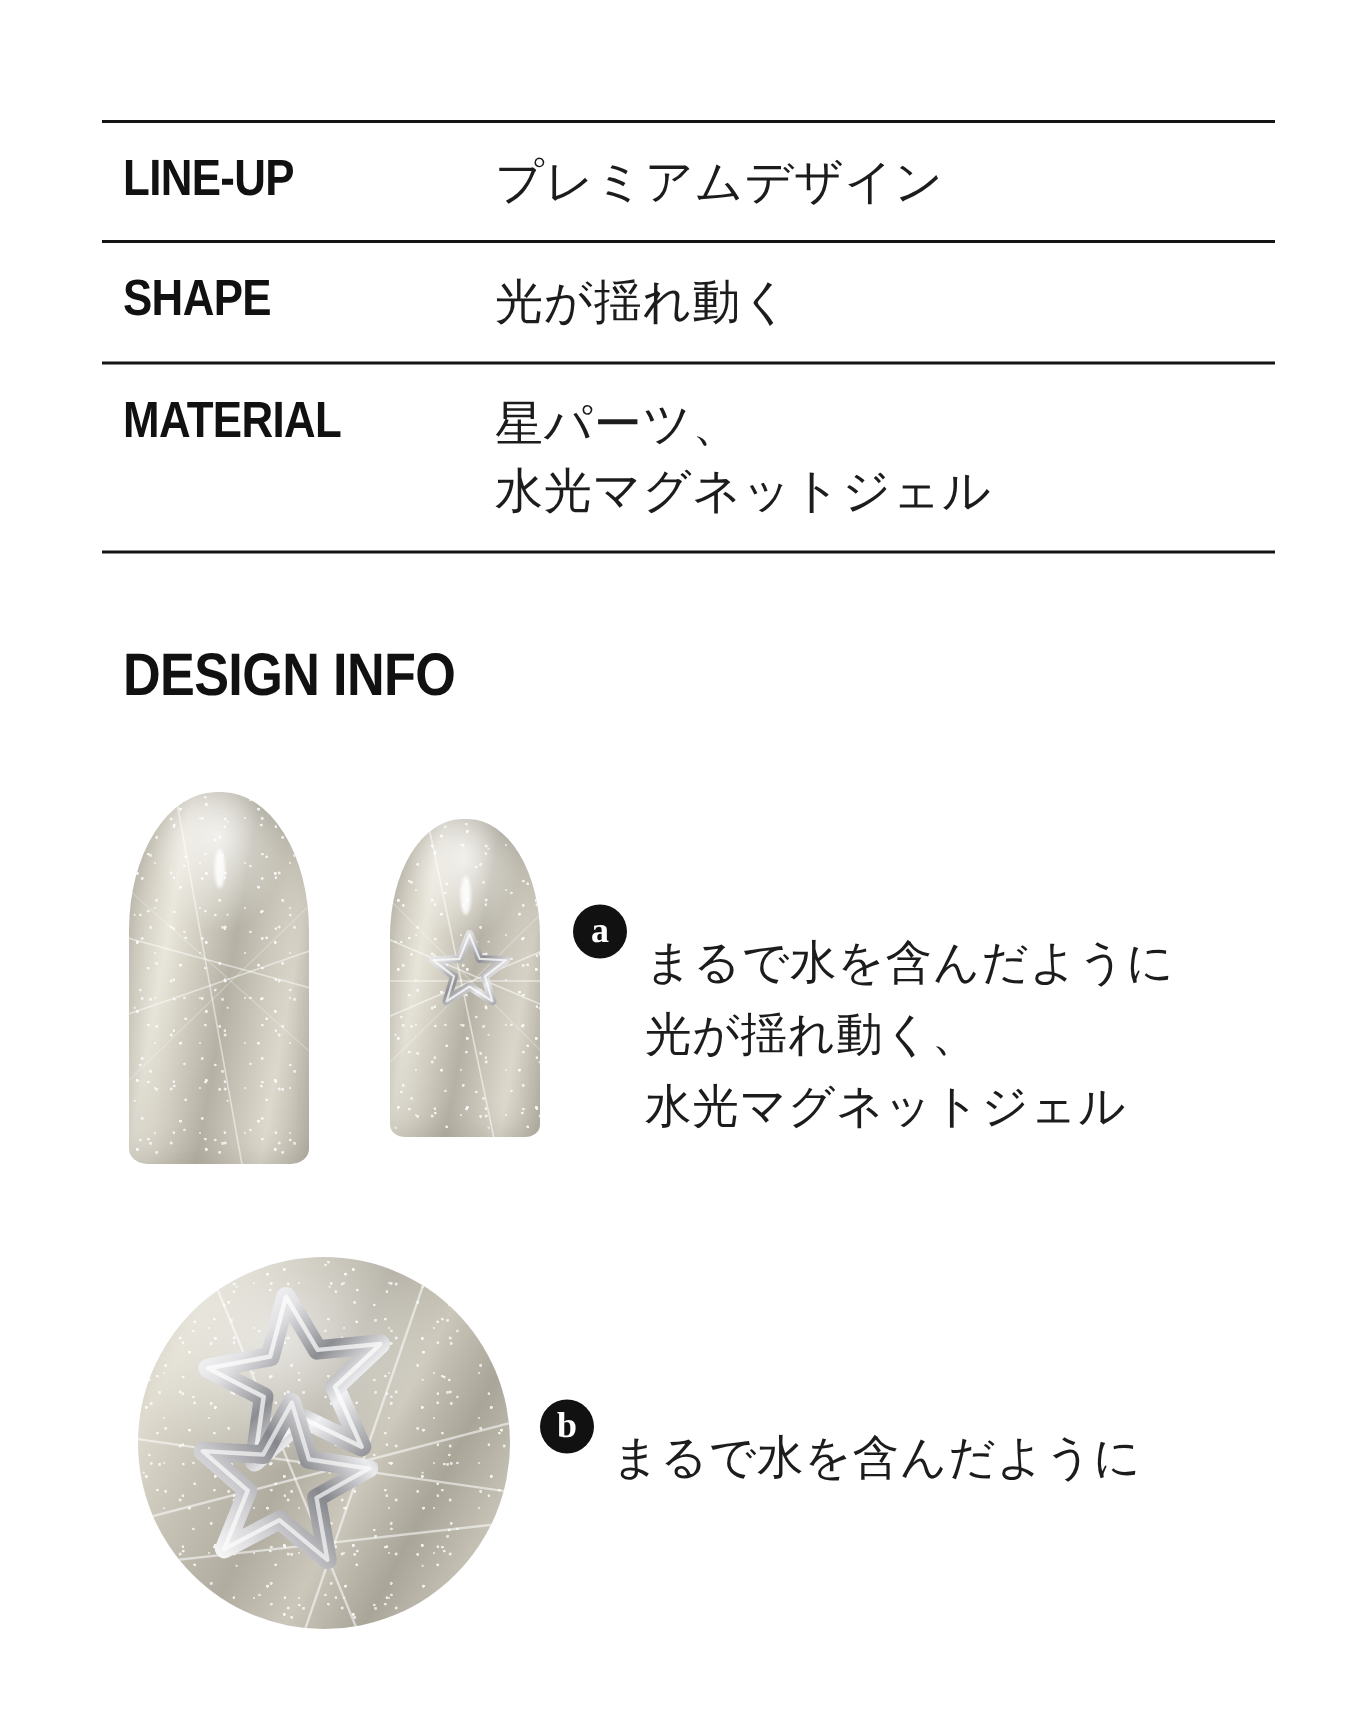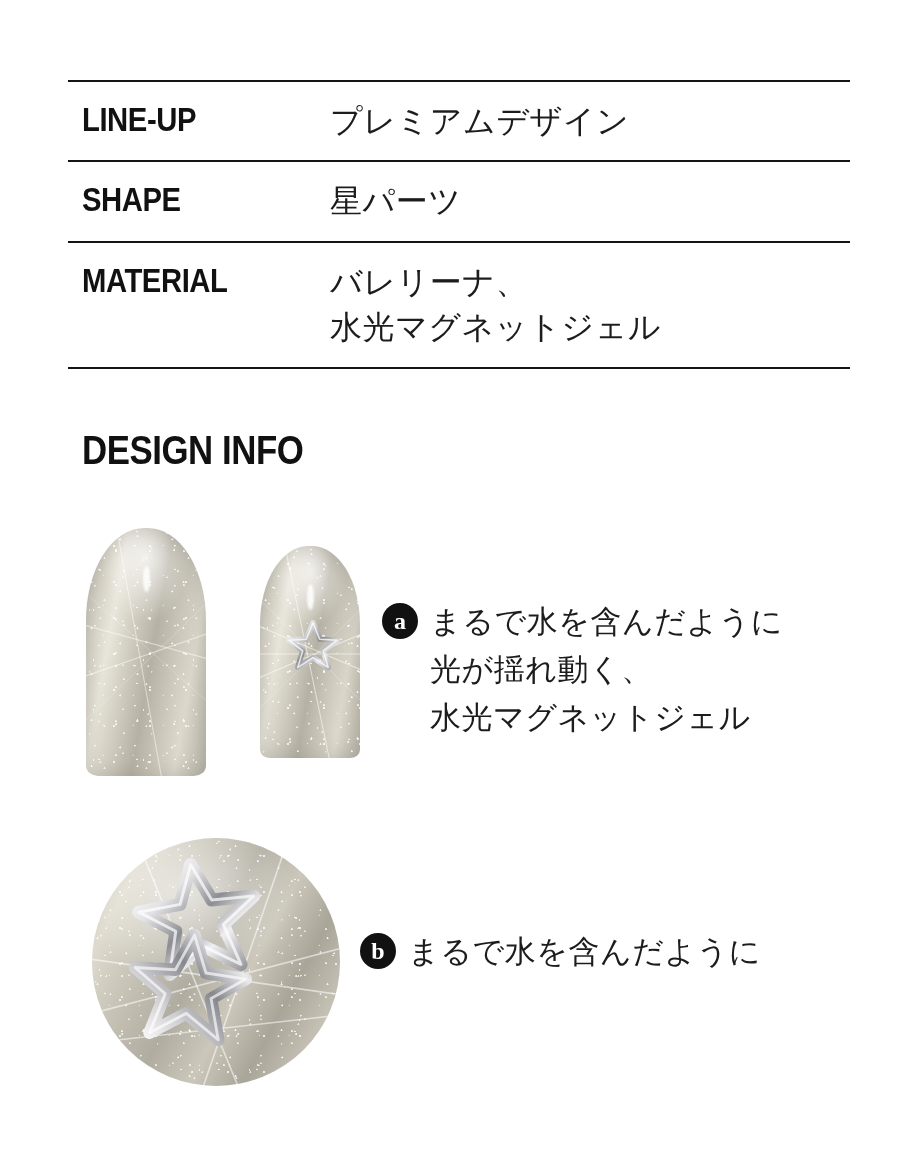--- a/index.html
+++ b/index.html
@@ -210,20 +210,21 @@
     margin-top: 5px;
     margin-right: 12px;
     font-family: "Liberation Serif", serif;
   }
   .note-text {
     font-size: 31px;
     line-height: 1.55;
     color: #1c1c1c;
     letter-spacing: 0.5px;
     white-space: nowrap;
+    margin-top: 20px;
   }
   .note-text .line { display: block; }
   .note-b .note-text .line + .line { text-indent: 14px; }
   .note-a .note-text .line + .line { text-indent: 0px; }
 </style>
 </head>
 <body>
 
 <div class="page">
 
@@ -232,28 +233,28 @@
     <div class="spec-row">
       <div class="spec-label">LINE-UP</div>
       <div class="spec-value">
         <span class="line">プレミアムデザイン</span>
       </div>
     </div>
 
     <div class="spec-row">
       <div class="spec-label">SHAPE</div>
       <div class="spec-value">
-        <span class="line">星パーツ</span>
+        <span class="line">光が揺れ動く</span>
       </div>
     </div>
 
     <div class="spec-row">
       <div class="spec-label">MATERIAL</div>
       <div class="spec-value">
-        <span class="line">バレリーナ、</span>
+        <span class="line">星パーツ、</span>
         <span class="line">水光マグネットジェル</span>
       </div>
     </div>
 
   </div>
 
   <div class="design-info-head">DESIGN INFO</div>
 
   <div class="nails-group">
 

